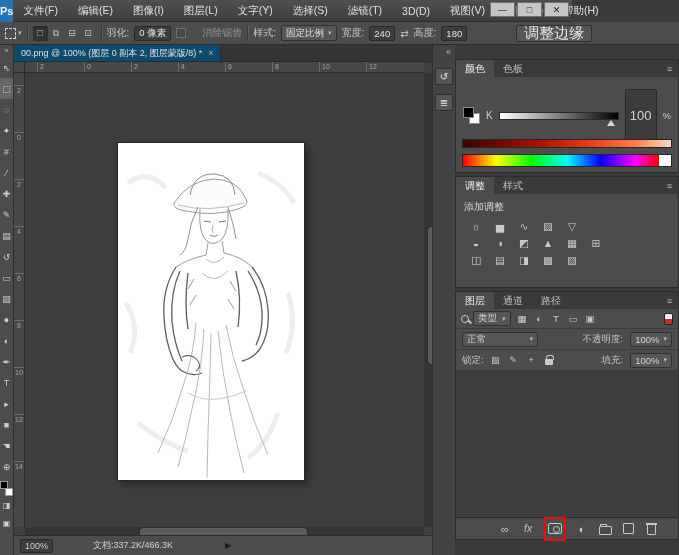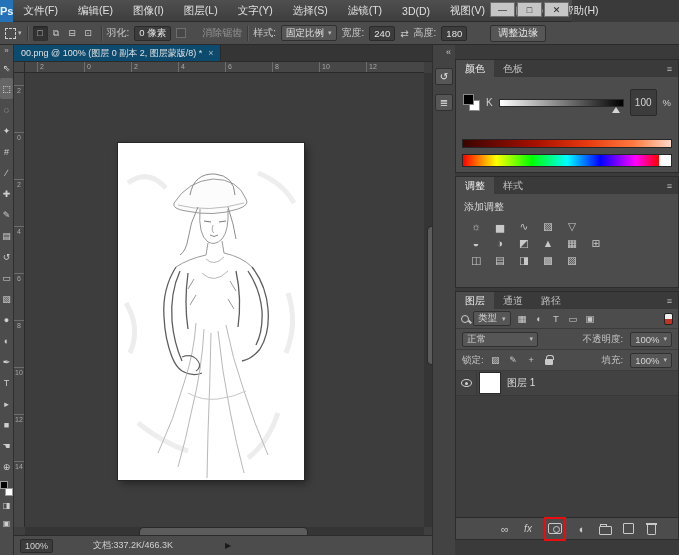--- a/index.html
+++ b/index.html
@@ -22,21 +22,21 @@
 .dash-sq{width:11px;height:11px;border:1px dashed #cfcfcf;display:inline-block}
 .dd-arrow{font-size:7px;color:#bbb}
 .modes{display:flex;gap:1px}
 .mode-btn{width:15px;height:15px;display:flex;align-items:center;justify-content:center;font-size:9px;color:#c8c8c8;border-radius:2px}
 .mode-btn.selected{background:#333;box-shadow:inset 0 1px 2px #222}
 .ob-label{color:#c9c9c9}
 .ob-input{background:#3c3c3c;border:1px solid #2a2a2a;border-radius:2px;height:15px;padding:1px 4px;font-size:9.5px;color:#e4e4e4;display:flex;align-items:center}
 .ob-drop{background:#565656;border:1px solid #303030;border-radius:2px;height:16px;padding:1px 4px;font-size:9.5px;color:#e4e4e4;display:flex;align-items:center;gap:4px}
 .ob-check{display:flex;align-items:center;gap:16px;opacity:.55}
 .checkbox{width:10px;height:10px;border:1px solid #8a8a8a;background:#444;display:inline-block}
-.refine-btn{margin-left:18px;flex:0 0 auto;background:#565656;border:1px solid #303030;border-radius:2px;height:17px;padding:1px 7px;font-size:10px;color:#e4e4e4;display:flex;align-items:center}
+.refine-btn{margin-left:44px;flex:0 0 auto;background:#565656;border:1px solid #303030;border-radius:2px;height:17px;padding:1px 7px;font-size:15px;color:#e4e4e4;display:flex;align-items:center}
 
 
 .toolstrip{position:absolute;left:0;top:45px;width:14px;bottom:0;background:#4c4c4c;border-right:1px solid #2e2e2e;display:flex;flex-direction:column;align-items:center}
 .strip-head{font-size:8px;color:#bbb;height:12px;line-height:12px}
 .tool{width:13px;height:21px;display:flex;align-items:center;justify-content:center;font-size:9px;color:#cfcfcf}
 .tool.selected{background:#666;border-radius:2px;color:#fff}
 .tb-swatches{position:relative;width:13px;height:15px;margin-top:4px}
 .sw-front{position:absolute;left:0;top:0;width:8px;height:8px;background:#000;border:1px solid #999;z-index:2}
 .sw-back{position:absolute;right:0;bottom:0;width:8px;height:8px;background:#fff;border:1px solid #999}
 .tool-small{width:13px;height:18px;display:flex;align-items:center;justify-content:center;font-size:8px;color:#cfcfcf}
@@ -80,21 +80,21 @@
 
 
 .color-content{position:relative;height:97px}
 .k-row{position:absolute;left:7px;right:7px;top:12px;display:flex;align-items:center;gap:6px}
 .mini-swatch{position:relative;width:17px;height:17px;flex:0 0 auto}
 .mini-front{position:absolute;left:0;top:0;width:11px;height:11px;background:#000;border:1px solid #8a8a8a;z-index:2}
 .mini-back{position:absolute;right:0;bottom:0;width:11px;height:11px;background:#fff;border:1px solid #8a8a8a}
 .k-label{font-size:10px;color:#cfcfcf}
 .k-track{position:relative;flex:1;height:8px;background:linear-gradient(to right,#ffffff,#000000);border:1px solid #2a2a2a}
 .k-thumb{position:absolute;right:3px;bottom:-7px;width:0;height:0;border-left:4px solid transparent;border-right:4px solid transparent;border-bottom:6px solid #d6d6d6}
-.k-value{background:#3c3c3c;border:1px solid #2a2a2a;border-radius:2px;padding:7px 4px;font-size:10px;min-width:24px;text-align:left}
+.k-value{background:#3c3c3c;border:1px solid #2a2a2a;border-radius:2px;padding:18px 4px;font-size:13px;min-width:24px;text-align:left}
 .pct{font-size:9.5px;color:#cfcfcf}
 .ramp-red{position:absolute;left:6px;right:6px;bottom:26px;height:9px;background:linear-gradient(to right,#3a0400,#a81000 35%,#e83a10 60%,#ff7a40 82%,#ffd9c6);border:1px solid #262626}
 .ramp-spectrum{position:absolute;left:6px;right:6px;bottom:7px;height:13px;border:1px solid #262626;background:linear-gradient(to right,#ff0000,#ffff00 16%,#00ff00 33%,#00ffff 50%,#0000ff 66%,#ff00ff 83%,#ff0000 94%,#ffffff 94.5%,#ffffff)}
 
 
 .add-label{font-size:10px;color:#d6d6d6;padding:6px 0 2px 8px}
 .adj-row{display:flex;gap:8px;margin:3px 0 0 12px}
 .adj-icon{width:16px;height:14px;display:flex;align-items:center;justify-content:center;font-size:10.5px;color:#c9c9c9}
 
 
@@ -436,27 +436,20 @@
             <span class="i-lock"></span>
           </span>
         <span class="row-label" style="margin-left:auto">填充:</span>
         <span class="sm-drop">
           <span>100%</span>
           <span class="dd-arrow">▾</span>
         </span>
       </div>
 
       <div class="layer-list">
-        <div class="layer-row">
-          <span class="eye-cell">
-              <span class="i-eye"></span>
-            </span>
-          <span class="thumb" style="background:#fff"></span>
-          <span class="lname">图层 1</span>
-        </div>
       </div>
 
       <div class="layer-empty"></div>
 
       <div class="layers-bottom">
         <span class="bb-icon">∞</span>
         <span class="bb-icon fx-label">fx</span>
         <span class="red-ring">
           <span class="bb-icon">
               <span class="i-mask"></span>

